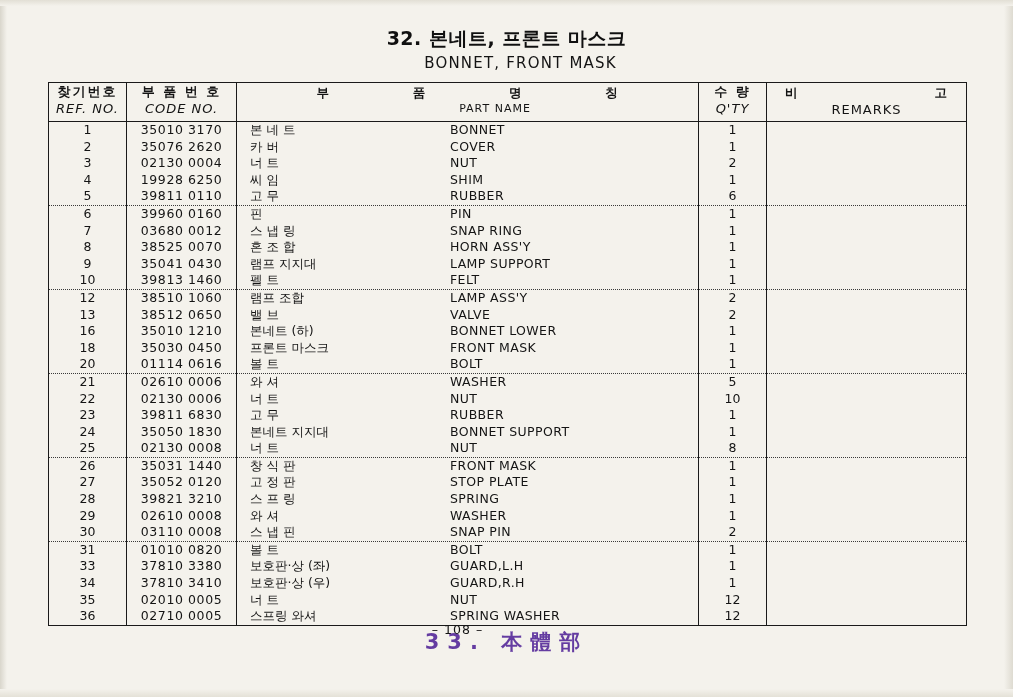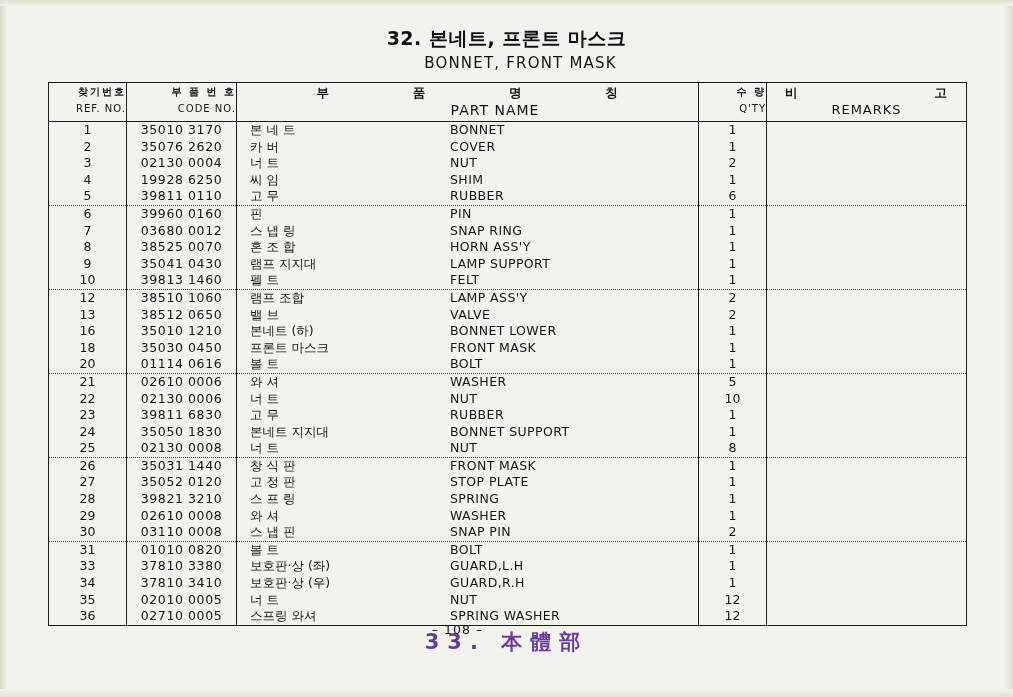--- a/index.html
+++ b/index.html
@@ -82,47 +82,47 @@
     border-right: 1.5px solid #1a1a1a;
     border-bottom: 1.5px solid #1a1a1a;
     font-weight: normal;
     vertical-align: top;
     height: 38px;
   }
   thead th:last-child { border-right: none; }
 
   .hdr-2line {
     display: block;
-    font-size: 10px;
+    font-size: 13px;
     line-height: 17px;
-    text-align: right;
+    text-align: center;
     letter-spacing: 0.5px;
   }
   .hdr-ko { font-weight: bold; letter-spacing: 2px; }
-  .hdr-en { letter-spacing: 1px; }
+  .hdr-en { letter-spacing: 1px; font-style: italic; }
 
   .hdr-partname {
     position: relative;
     height: 38px;
   }
   .hdr-partname .ko {
     position: absolute;
     top: 2px; left: 0; right: 0;
     display: flex;
     justify-content: space-around;
     font-size: 12.5px;
     font-weight: bold;
     letter-spacing: 1px;
     padding: 0 38px;
   }
   .hdr-partname .en {
     position: absolute;
     top: 19px; left: 0; right: 0;
     text-align: center;
-    font-size: 14px;
+    font-size: 11px;
     letter-spacing: 1px;
     padding-left: 55px;
   }
 
   .hdr-remarks {
     position: relative;
     height: 38px;
   }
   .hdr-remarks .ko {
     position: absolute;

